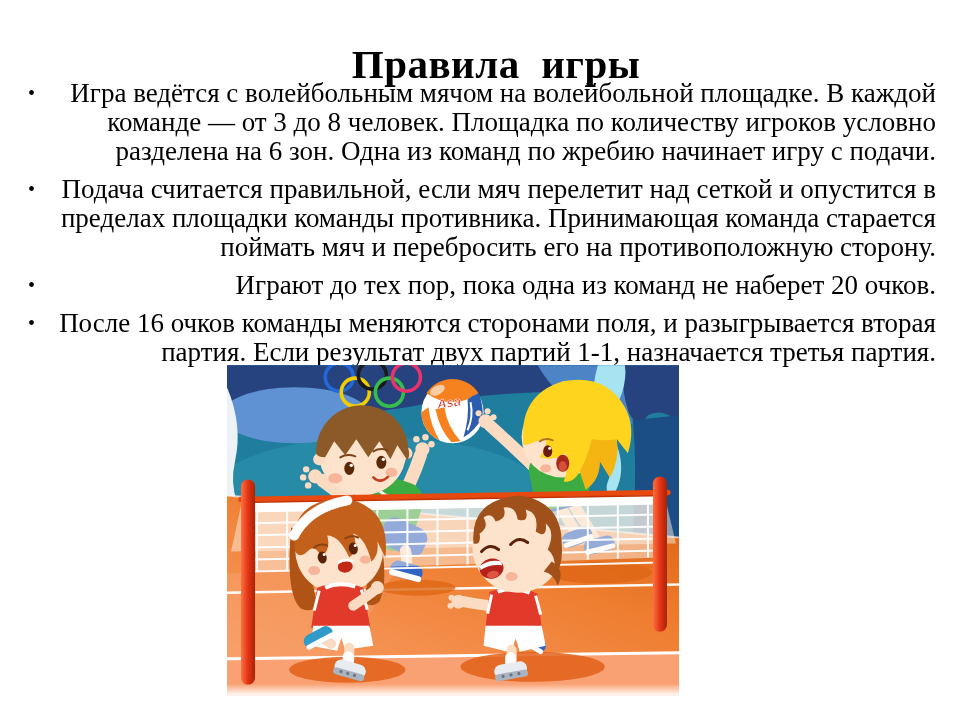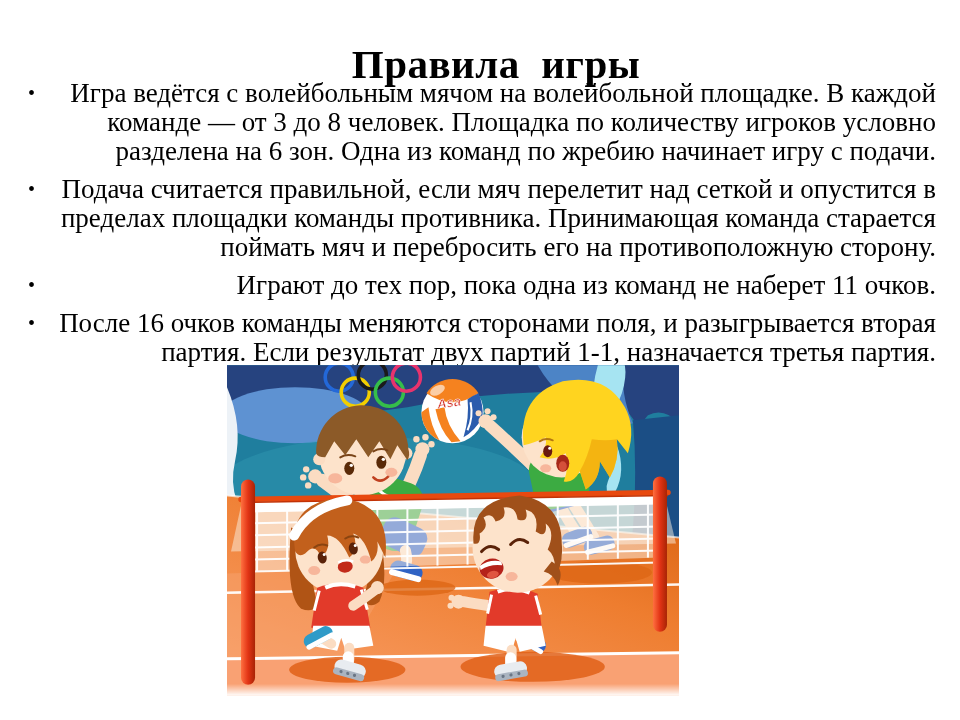--- a/index.html
+++ b/index.html
@@ -47,21 +47,21 @@
     <div class="bullet">
       <span class="marker">•</span>
       <span class="text">Игра ведётся с волейбольным мячом на волейбольной площадке. В каждой команде — от 3 до 8 человек. Площадка по количеству игроков условно разделена на 6 зон. Одна из команд по жребию начинает игру с подачи.</span>
     </div>
     <div class="bullet">
       <span class="marker">•</span>
       <span class="text"> Подача считается правильной, если мяч перелетит над сеткой и опустится в пределах площадки команды противника. Принимающая команда старается поймать мяч и перебросить его на противоположную сторону.</span>
     </div>
     <div class="bullet">
       <span class="marker">•</span>
-      <span class="text">Играют до тех пор, пока одна из команд не наберет 11 очков.</span>
+      <span class="text">Играют до тех пор, пока одна из команд не наберет 20 очков.</span>
     </div>
     <div class="bullet">
       <span class="marker">•</span>
       <span class="text">После 16 очков команды меняются сторонами поля, и разыгрывается вторая партия. Если результат двух партий 1-1, назначается третья партия.</span>
     </div>
   </div>
 
   <div class="illustration">
     <svg viewBox="0 0 451 330" role="img" aria-label="Дети играют в волейбол через сетку на площадке">
       <defs>

